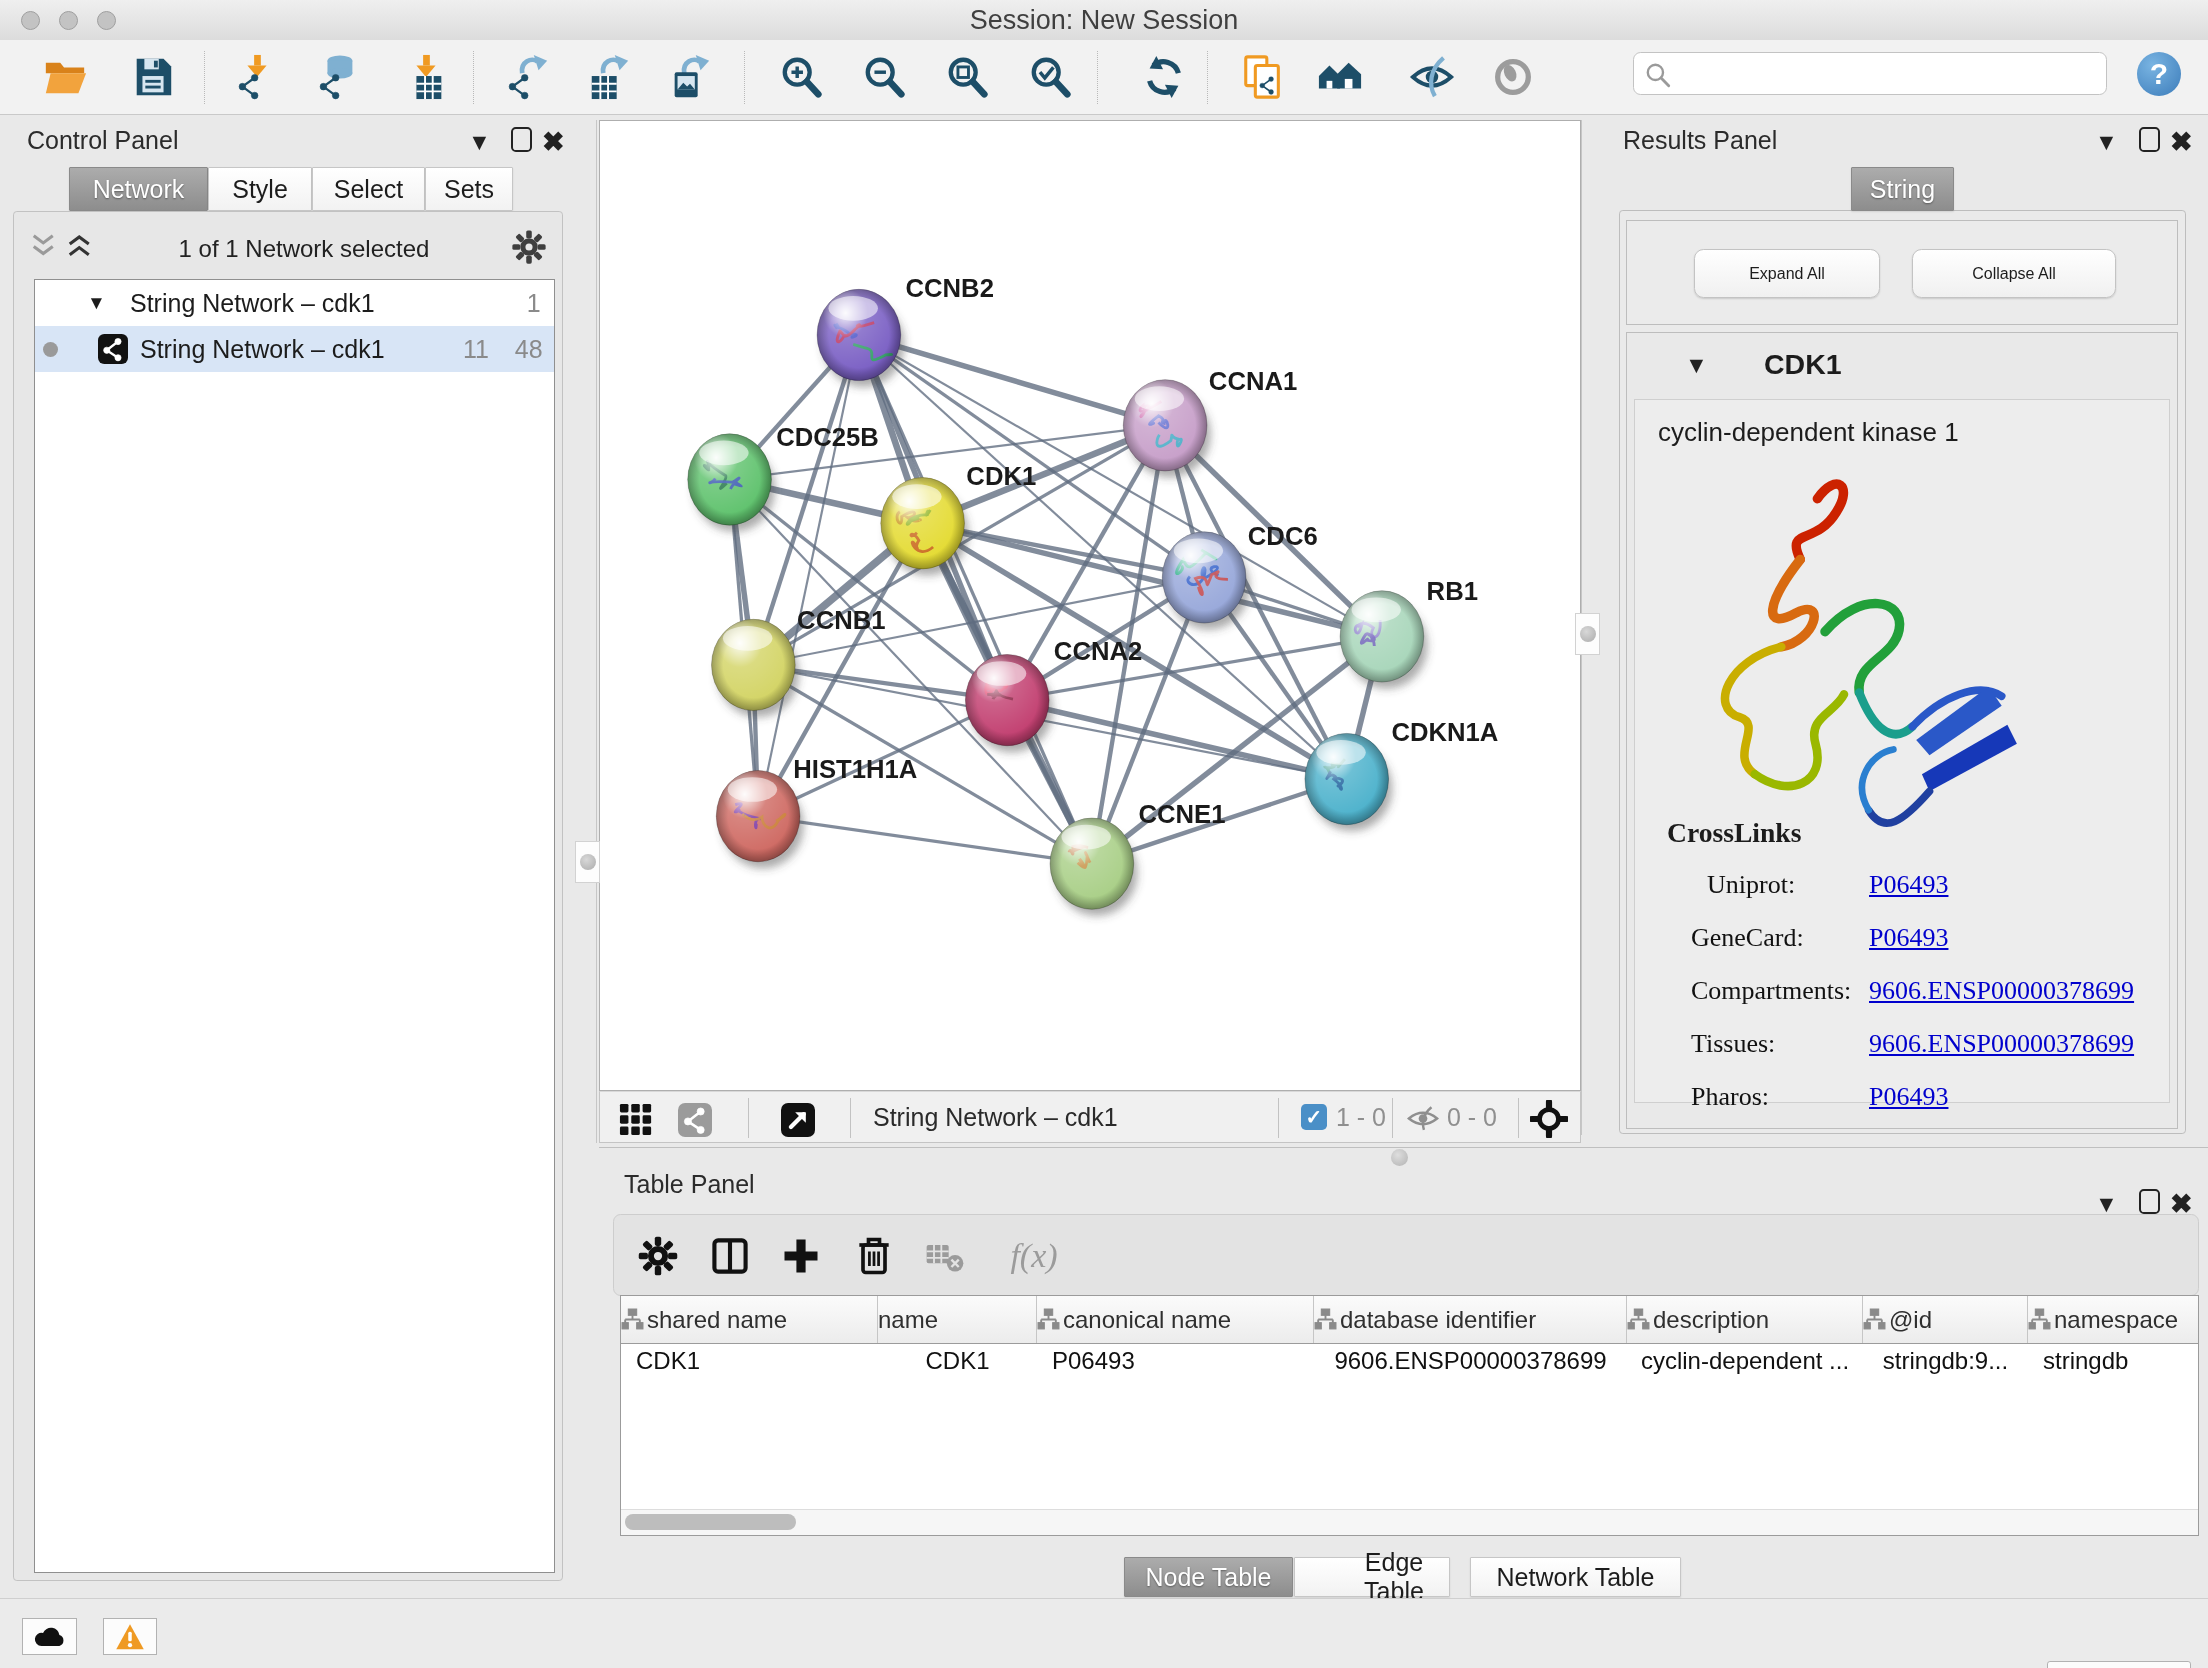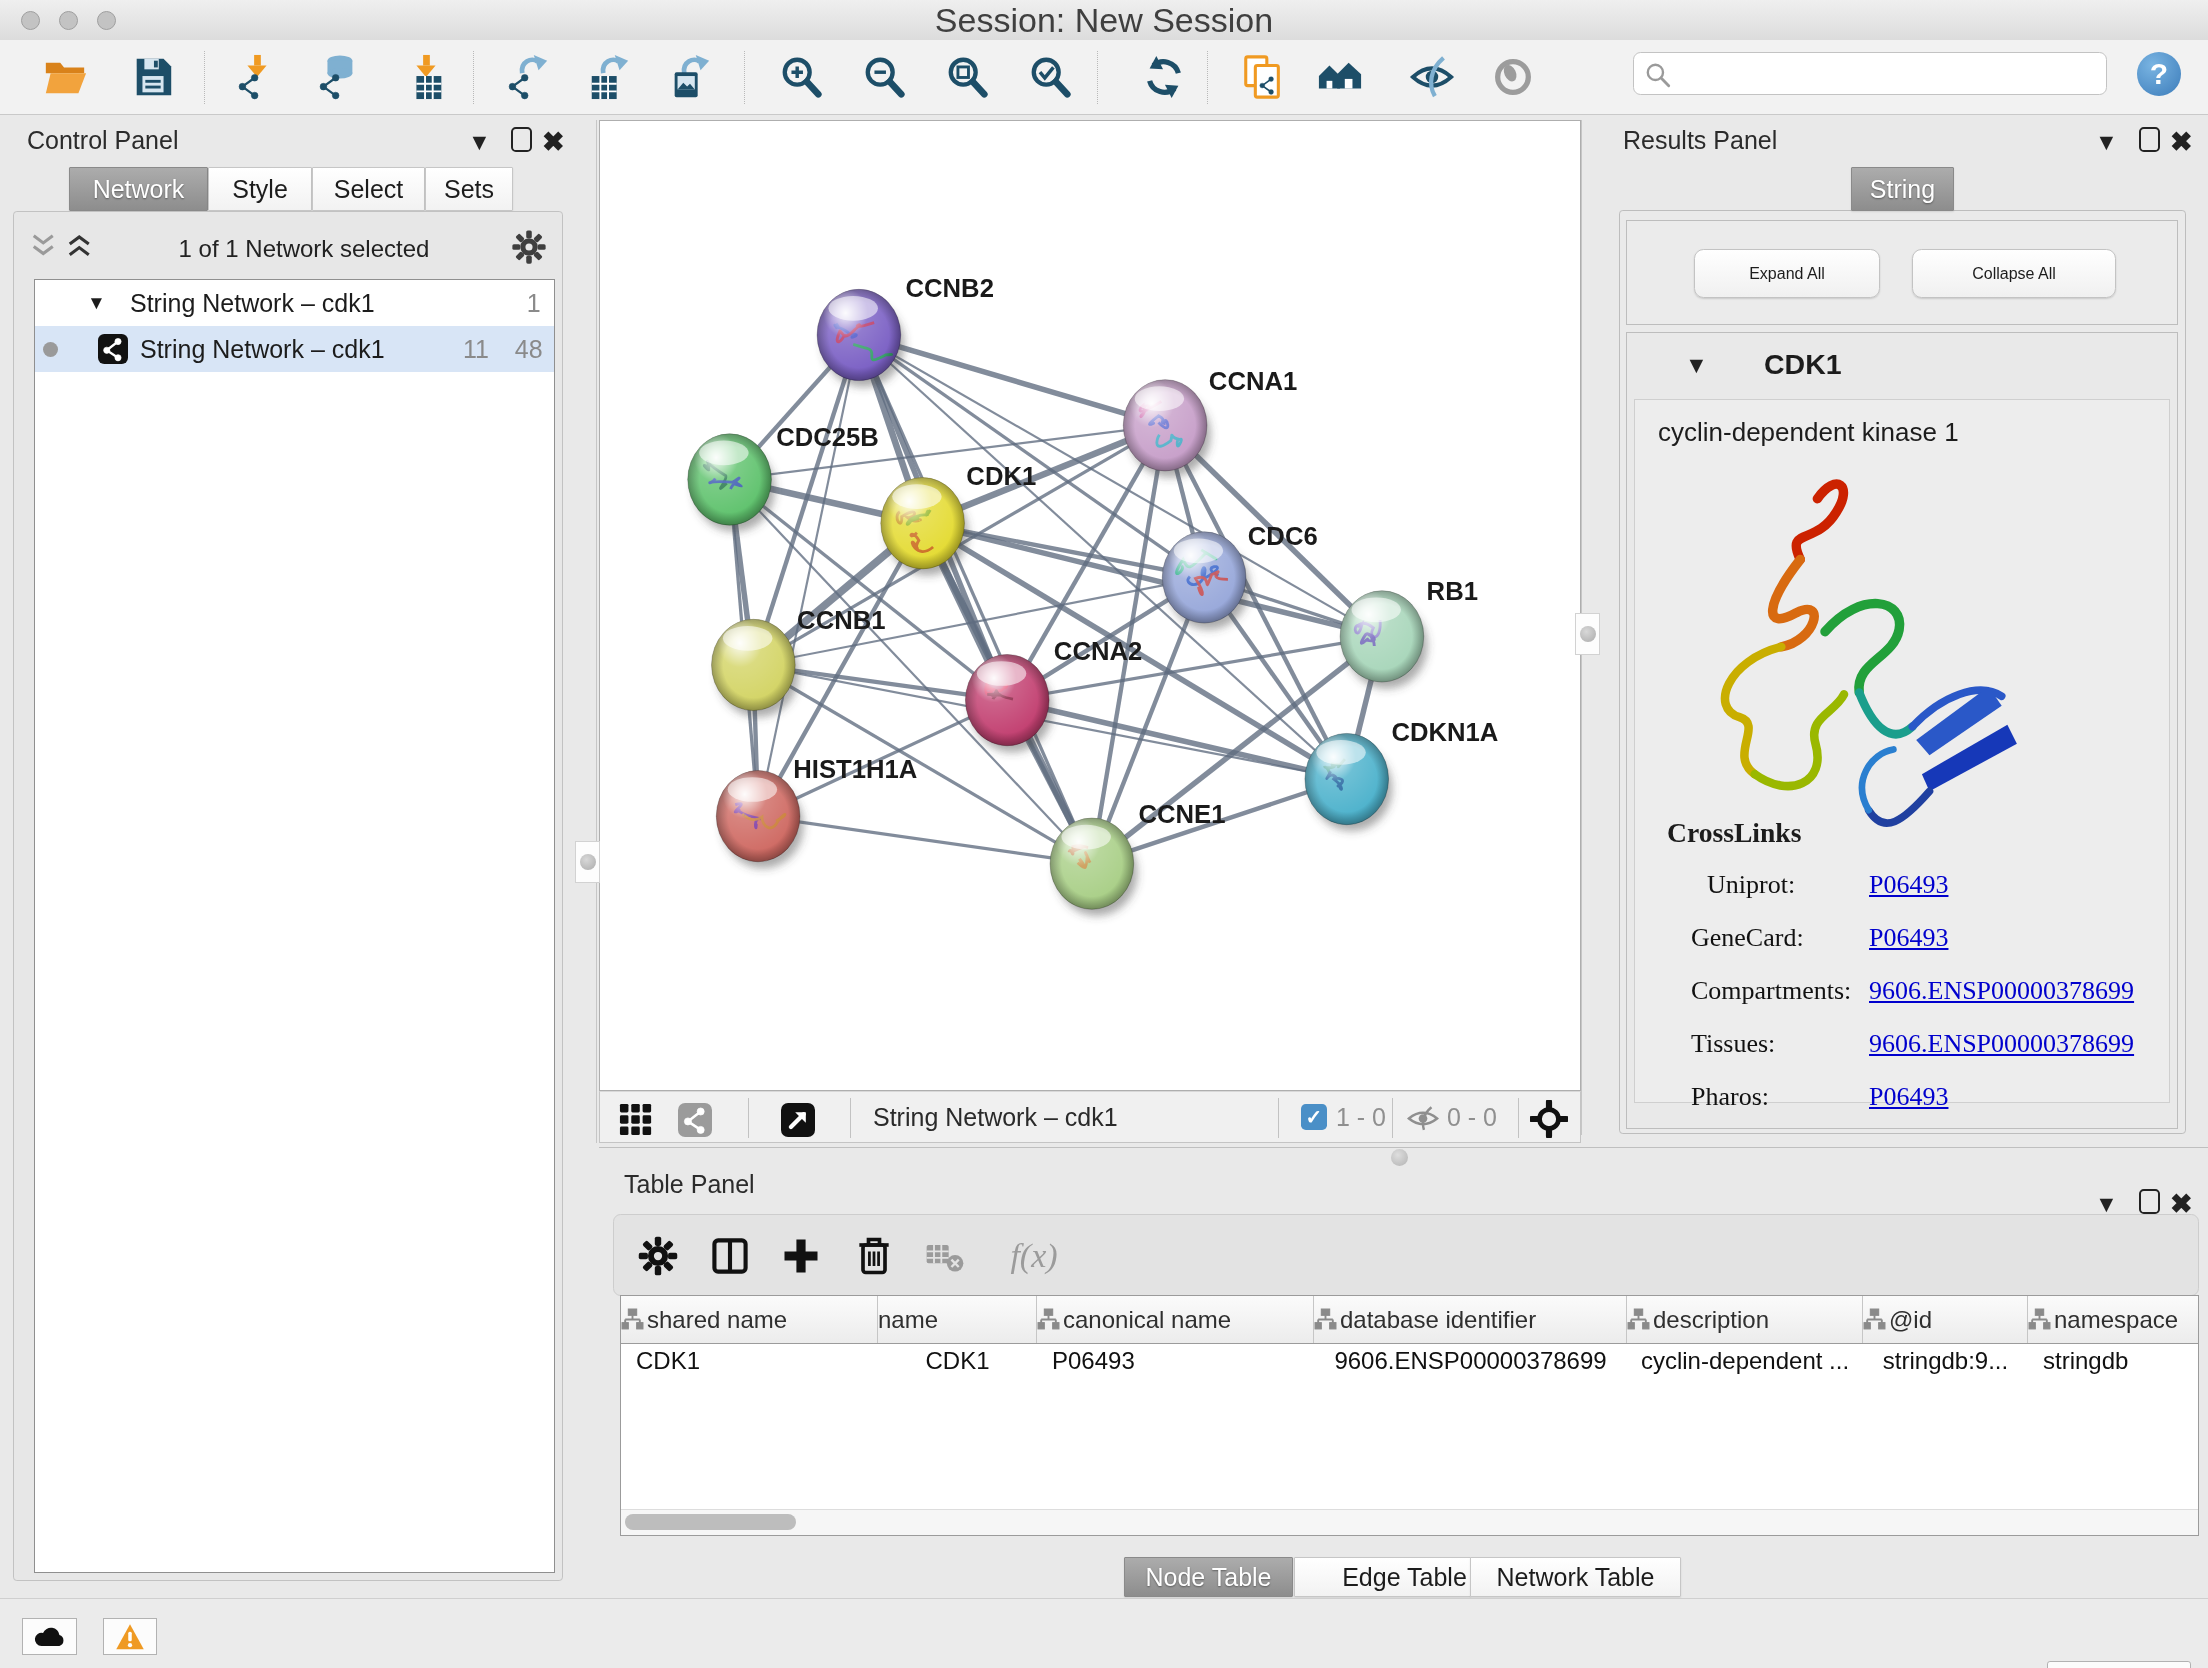--- a/index.html
+++ b/index.html
@@ -5,21 +5,21 @@
   html,body{margin:0;padding:0;background:#e9e9e9;}
   .app{position:relative;width:2208px;height:1668px;background:#e9e9e9;overflow:hidden;
        font-family:"Liberation Sans",sans-serif;color:#1c1c1c;}
   .abs{position:absolute;}
   
   .titlebar{position:absolute;left:0;top:0;width:2208px;height:40px;
     background:linear-gradient(#efefef,#dcdcdc);border-bottom:1px solid #b0b0b0;}
   .tl{position:absolute;top:10.5px;width:19px;height:19px;border-radius:50%;
       background:#c3c3c3;border:1px solid #9f9f9f;box-sizing:border-box;}
   .wtitle{position:absolute;left:0;top:0;width:100%;height:40px;line-height:40px;
-      text-align:center;font-size:34px;color:#3f3f3f;}
+      text-align:center;font-size:27px;color:#3f3f3f;}
   
   .toolbar{position:absolute;left:0;top:40px;width:2208px;height:74px;
     background:#f2f2f2;border-bottom:1.9px solid #c9c9c9;}
   .tbtn{position:absolute;top:10.5px;width:53px;height:53px;display:flex;align-items:center;justify-content:center;}
   .tsep{position:absolute;top:10.5px;width:0;height:53px;border-left:1.9px dotted #b9b9b9;}
   .search{position:absolute;left:1633px;top:12.4px;width:474px;height:43px;background:#fff;
     border:1.9px solid #c3c3c3;border-radius:7.6px;box-sizing:border-box;}
   .search svg{position:absolute;left:9.5px;top:7.6px;}
   .search input{position:absolute;left:42px;top:1.9px;width:418px;height:34px;border:none;outline:none;
     font-size:23px;font-family:"Liberation Sans",sans-serif;background:transparent;}
@@ -785,21 +785,21 @@
         <div class="td" style="width: 165px; justify-content: center;">stringdb:9...</div>
         <div class="td" style="width: 183px; justify-content: flex-start; padding-left: 15px;">stringdb</div>
       </div>
     <div class="hscroll">
         <div class="hthumb"></div>
       </div>
   </div>
 
   <div id="bottom-tabs">
       <div class="tab active" style="left: 1124px; width: 169px; top: 1557px; height: 40px;">Node Table</div>
-      <div class="tab" style="left: 1294px; width: 177px; top: 1557px; height: 40px; padding-left: 44px;">Edge Table</div>
+      <div class="tab" style="left: 1294px; width: 156px; top: 1557px; height: 40px; padding-left: 44px;">Edge Table</div>
       <div class="tab" style="left: 1470px; width: 211px; top: 1557px; height: 40px;">Network Table</div>
     </div>
 
   <div class="statusbar">
     <div class="sbtn" style="left:22px;top:19px;width:55px;height:37px;">
       <svg width="32" height="23" viewBox="0 0 34 24">
         <path d="M8 22a7 7 0 1 1 1.6-13.8A9 8.4 0 0 1 27 10.5 6 6 0 0 1 27 22z" fill="#111"></path>
         </svg>
     </div>
     <div class="sbtn" style="left:103px;top:19px;width:54px;height:37px;">

